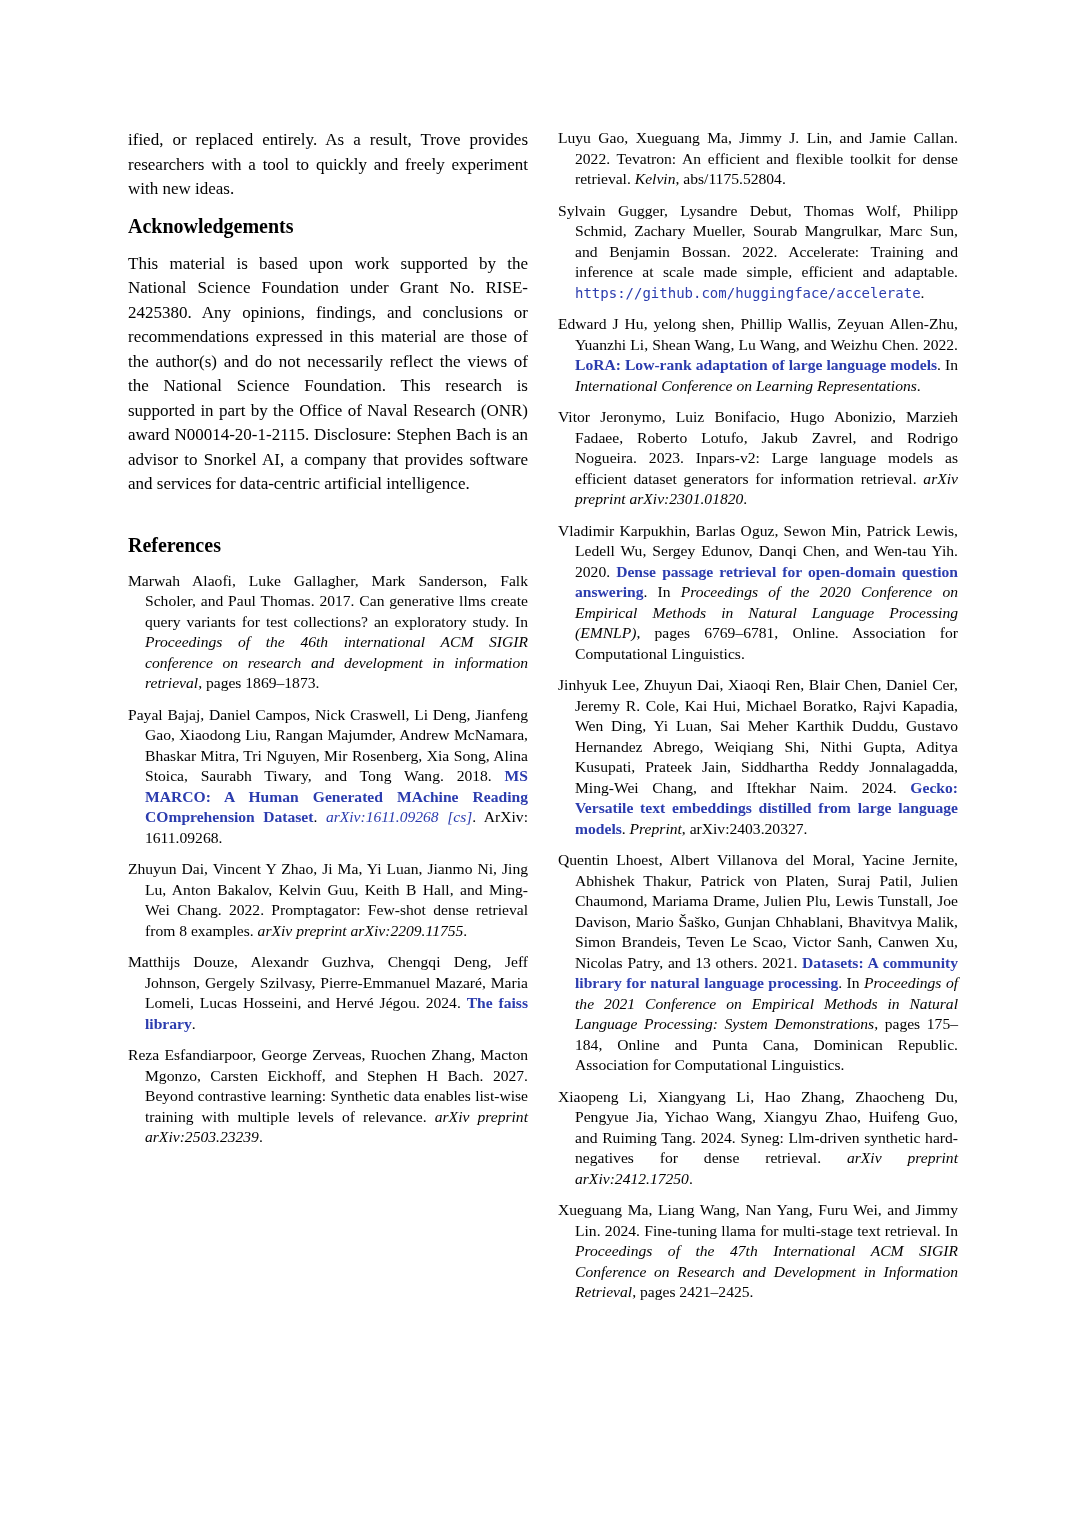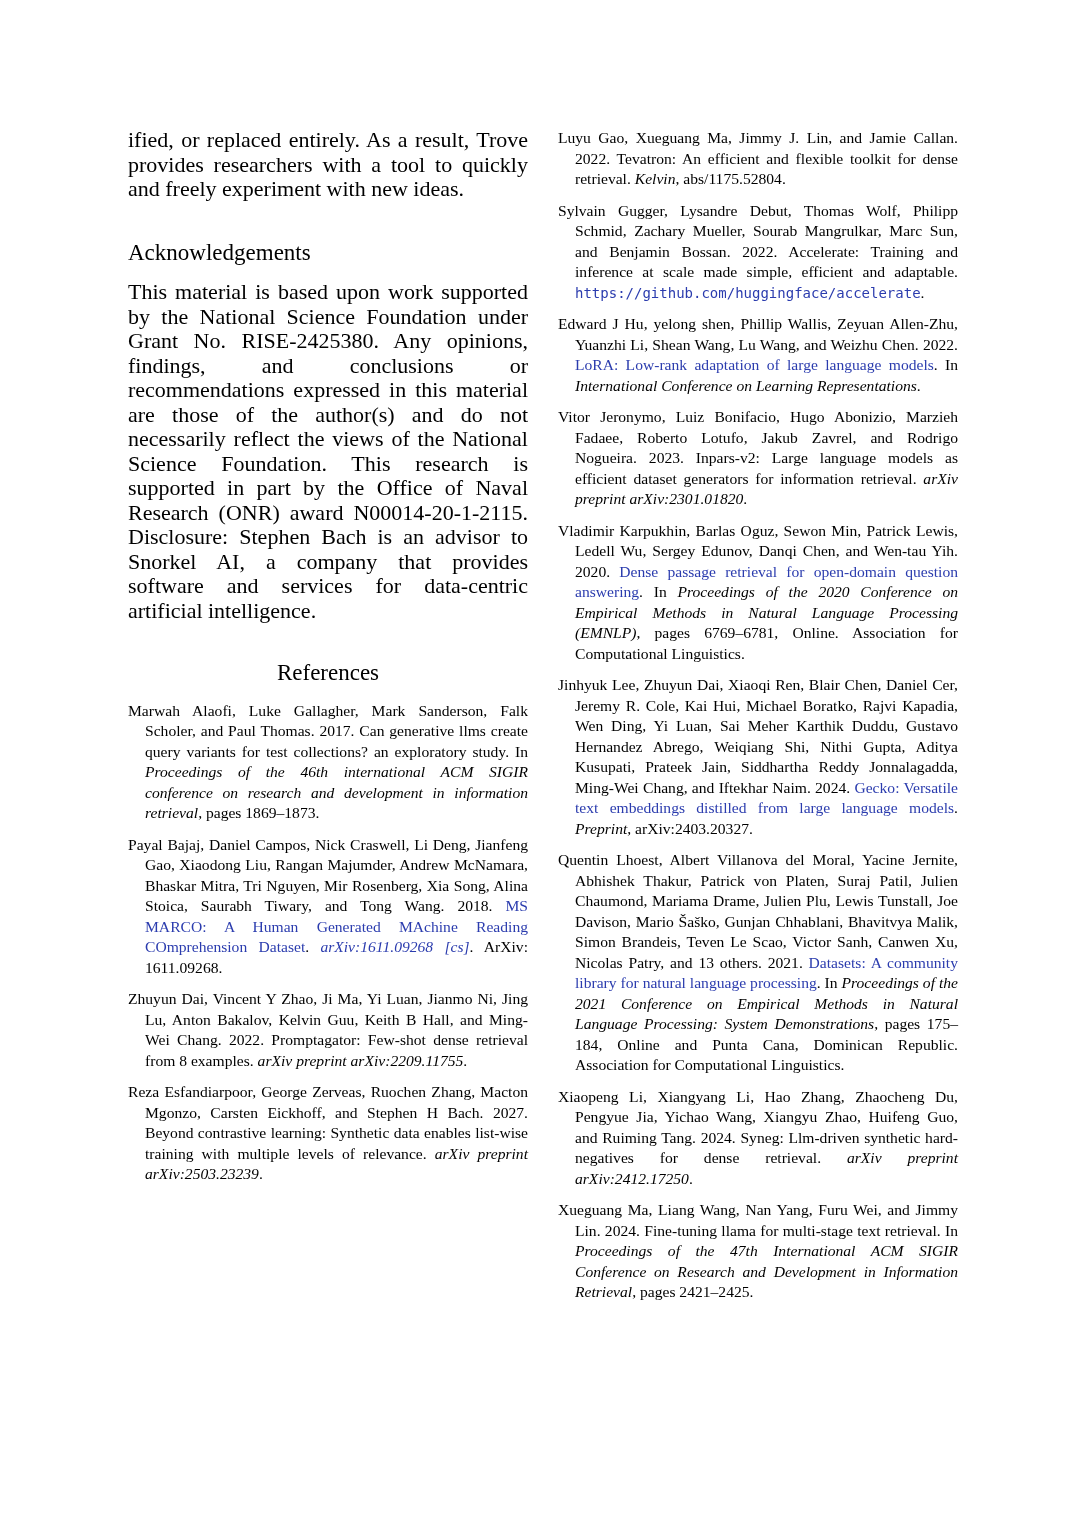--- a/index.html
+++ b/index.html
@@ -14,43 +14,43 @@
   }
   .page {
     position: absolute;
     left: 128px; top: 128px;
     width: 830px;
     display: flex;
     gap: 30px;
   }
   .col { width: 400px; }
   .para {
-    font-size: 22px;
+    font-size: 17px;
     line-height: 24.5px;
     text-align: justify;
     margin: 0 0 6px 0;
   }
   h2.section-heading {
-    font-size: 23px;
-    font-weight: 400;
-    margin: 37px 0 14px 0;
+    font-size: 20px;
+    font-weight: 700;
+    margin: 12px 0 14px 0;
     line-height: 1.2;
   }
-  h2.refs-heading { margin-top: 36px; text-align: center; }
+  h2.refs-heading { margin-top: 36px; }
   .reference {
     font-size: 15.6px;
     line-height: 20.5px;
     text-align: justify;
     margin: 0 0 11px 0;
     padding-left: 17px;
     text-indent: -17px;
   }
   .reference span { text-indent: 0; }
   .italic { font-style: italic; }
-  .link { color: var(--link); }
+  .link { color: var(--link); font-weight: bold; }
   .link-italic { color: var(--link); font-style: italic; }
   .link-mono {
     color: var(--link);
     font-family: "DejaVu Sans Mono", "Liberation Mono", monospace;
     font-size: 14px;
     overflow-wrap: anywhere;
     margin-top: 32px;
   }
 </style>
 </head>
@@ -59,20 +59,21 @@
 <div class="page">
   <div class="col">
     <p class="para">ified, or replaced entirely. As a result, Trove provides researchers with a tool to quickly and freely experiment with new ideas.</p>
     <h2 class="section-heading">Acknowledgements</h2>
     <p class="para">This material is based upon work supported by the National Science Foundation under Grant No. RISE-2425380. Any opinions, findings, and conclusions or recommendations expressed in this material are those of the author(s) and do not necessarily reflect the views of the National Science Foundation. This research is supported in part by the Office of Naval Research (ONR) award N00014-20-1-2115. Disclosure: Stephen Bach is an advisor to Snorkel AI, a company that provides software and services for data-centric artificial intelligence.</p>
     <h2 class="section-heading refs-heading">References</h2>
     <div id="references-left">
         <p class="reference"><span>Marwah Alaofi, Luke Gallagher, Mark Sanderson, Falk Scholer, and Paul Thomas. 2017. Can generative llms create query variants for test collections? an exploratory study. In </span><span class="italic">Proceedings of the 46th international ACM SIGIR conference on research and development in information retrieval</span><span>, pages 1869–1873.</span></p>
         <p class="reference"><span>Payal Bajaj, Daniel Campos, Nick Craswell, Li Deng, Jianfeng Gao, Xiaodong Liu, Rangan Majumder, Andrew McNamara, Bhaskar Mitra, Tri Nguyen, Mir Rosenberg, Xia Song, Alina Stoica, Saurabh Tiwary, and Tong Wang. 2018. </span><span class="link">MS MARCO: A Human Generated MAchine Reading COmprehension Dataset</span><span>. </span><span class="link-italic">arXiv:1611.09268 [cs]</span><span>. ArXiv: 1611.09268.</span></p>
         <p class="reference"><span>Zhuyun Dai, Vincent Y Zhao, Ji Ma, Yi Luan, Jianmo Ni, Jing Lu, Anton Bakalov, Kelvin Guu, Keith B Hall, and Ming-Wei Chang. 2022. Promptagator: Few-shot dense retrieval from 8 examples. </span><span class="italic">arXiv preprint arXiv:2209.11755</span><span>.</span></p>
+        <p class="reference"><span>Matthijs Douze, Alexandr Guzhva, Chengqi Deng, Jeff Johnson, Gergely Szilvasy, Pierre-Emmanuel Mazaré, Maria Lomeli, Lucas Hosseini, and Hervé Jégou. 2024. </span><span class="link">The faiss library</span><span>.</span></p>
         <p class="reference"><span>Reza Esfandiarpoor, George Zerveas, Ruochen Zhang, Macton Mgonzo, Carsten Eickhoff, and Stephen H Bach. 2027. Beyond contrastive learning: Synthetic data enables list-wise training with multiple levels of relevance. </span><span class="italic">arXiv preprint arXiv:2503.23239</span><span>.</span></p>
       </div>
   </div>
   <div class="col">
     <div id="references-right">
         <p class="reference"><span>Luyu Gao, Xueguang Ma, Jimmy J. Lin, and Jamie Callan. 2022. Tevatron: An efficient and flexible toolkit for dense retrieval. </span><span class="italic">Kelvin</span><span>, abs/1175.52804.</span></p>
         <p class="reference"><span>Sylvain Gugger, Lysandre Debut, Thomas Wolf, Philipp Schmid, Zachary Mueller, Sourab Mangrulkar, Marc Sun, and Benjamin Bossan. 2022. Accelerate: Training and inference at scale made simple, efficient and adaptable. </span><span class="link-mono">https://github.com/huggingface/accelerate</span><span>.</span></p>
         <p class="reference"><span>Edward J Hu, yelong shen, Phillip Wallis, Zeyuan Allen-Zhu, Yuanzhi Li, Shean Wang, Lu Wang, and Weizhu Chen. 2022. </span><span class="link">LoRA: Low-rank adaptation of large language models</span><span>. In </span><span class="italic">International Conference on Learning Representations</span><span>.</span></p>
         <p class="reference"><span>Vitor Jeronymo, Luiz Bonifacio, Hugo Abonizio, Marzieh Fadaee, Roberto Lotufo, Jakub Zavrel, and Rodrigo Nogueira. 2023. Inpars-v2: Large language models as efficient dataset generators for information retrieval. </span><span class="italic">arXiv preprint arXiv:2301.01820</span><span>.</span></p>
         <p class="reference"><span>Vladimir Karpukhin, Barlas Oguz, Sewon Min, Patrick Lewis, Ledell Wu, Sergey Edunov, Danqi Chen, and Wen-tau Yih. 2020. </span><span class="link">Dense passage retrieval for open-domain question answering</span><span>. In </span><span class="italic">Proceedings of the 2020 Conference on Empirical Methods in Natural Language Processing (EMNLP)</span><span>, pages 6769–6781, Online. Association for Computational Linguistics.</span></p>

